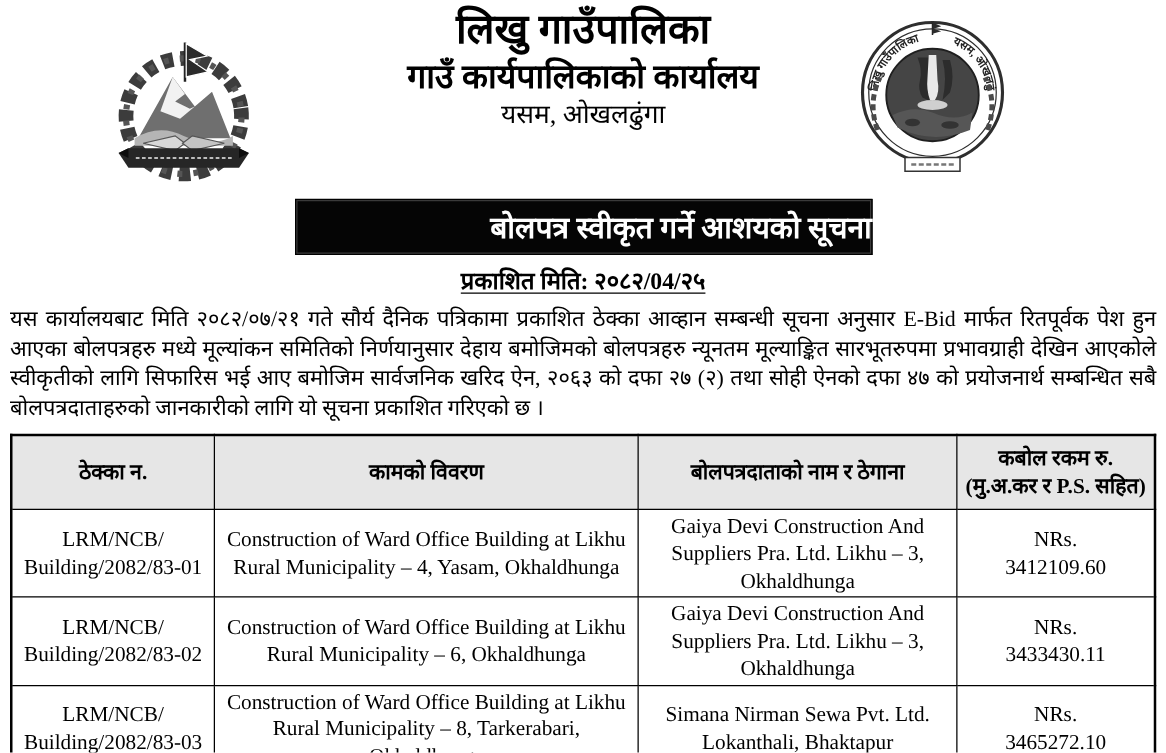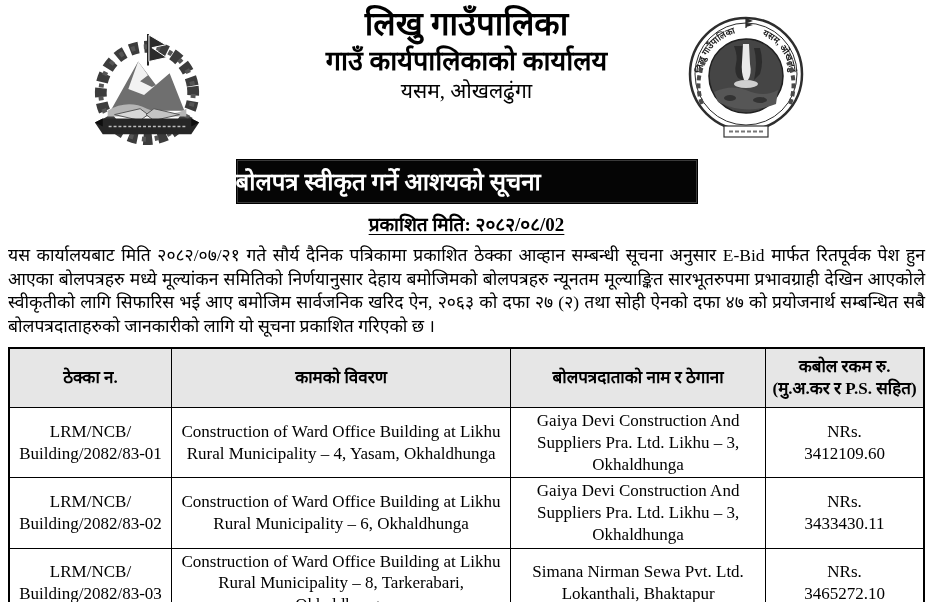--- a/index.html
+++ b/index.html
@@ -10,21 +10,21 @@
   }
   .header{position:relative;text-align:center;padding-top:6px;height:146px;}
   .hdr-title{font-size:33px;font-weight:bold;line-height:1.15;}
   .hdr-subtitle{font-size:27px;font-weight:bold;line-height:1.15;margin-top:2px;}
   .hdr-addr{font-size:21px;line-height:1.35;}
   .logo-left{position:absolute;left:82px;top:32px;width:130px;height:118px;}
   .logo-right{position:absolute;left:686px;top:12px;width:120px;height:132px;}
 
   .banner{
     width:462px;margin:7px auto 0;background:#050505;color:#ffffff;
-    font-size:24px;font-weight:bold;text-align:left;padding:5px 0 7px;
+    font-size:24px;font-weight:bold;text-align:right;padding:5px 0 7px;
     box-shadow:inset 0 0 0 1px #000, inset 0 0 0 2px #3a3a3a;
   }
   .pubdate{
     text-align:center;margin-top:7px;font-size:19px;font-weight:600;
   }
   .pubdate span{text-decoration:underline;text-underline-offset:3px;}
 
   .body-text{
     margin:7px 8px 0;font-size:17.5px;line-height:23.5px;text-align:justify;
   }
@@ -111,21 +111,21 @@
   </svg>
 
   <div class="hdr-title">लिखु गाउँपालिका</div>
   <div class="hdr-subtitle">गाउँ कार्यपालिकाको कार्यालय</div>
   <div class="hdr-addr">यसम, ओखलढुंगा</div>
 </div>
 
 <div class="banner">बोलपत्र स्वीकृत गर्ने आशयको सूचना</div>
 
 <div class="pubdate">
-  <span>प्रकाशित मिति: २०८२/०८/02</span>
+  <span>प्रकाशित मिति: २०८२/04/२५</span>
 </div>
 
 <div class="body-text">यस कार्यालयबाट मिति २०८२/०७/२१ गते सौर्य दैनिक पत्रिकामा प्रकाशित ठेक्का आव्हान सम्बन्धी सूचना अनुसार E-Bid मार्फत रितपूर्वक पेश हुन आएका बोलपत्रहरु मध्ये मूल्यांकन समितिको निर्णयानुसार देहाय बमोजिमको बोलपत्रहरु न्यूनतम मूल्याङ्कित सारभूतरुपमा प्रभावग्राही देखिन आएकोले स्वीकृतीको लागि सिफारिस भई आए बमोजिम सार्वजनिक खरिद ऐन, २०६३ को दफा २७ (२) तथा सोही ऐनको दफा ४७ को प्रयोजनार्थ सम्बन्धित सबै बोलपत्रदाताहरुको जानकारीको लागि यो सूचना प्रकाशित गरिएको छ ।</div>
 
 <table class="notice-table">
   <colgroup>
     <col class="col-contract">
       <col class="col-work">
       <col class="col-bidder">
       <col class="col-amount">

